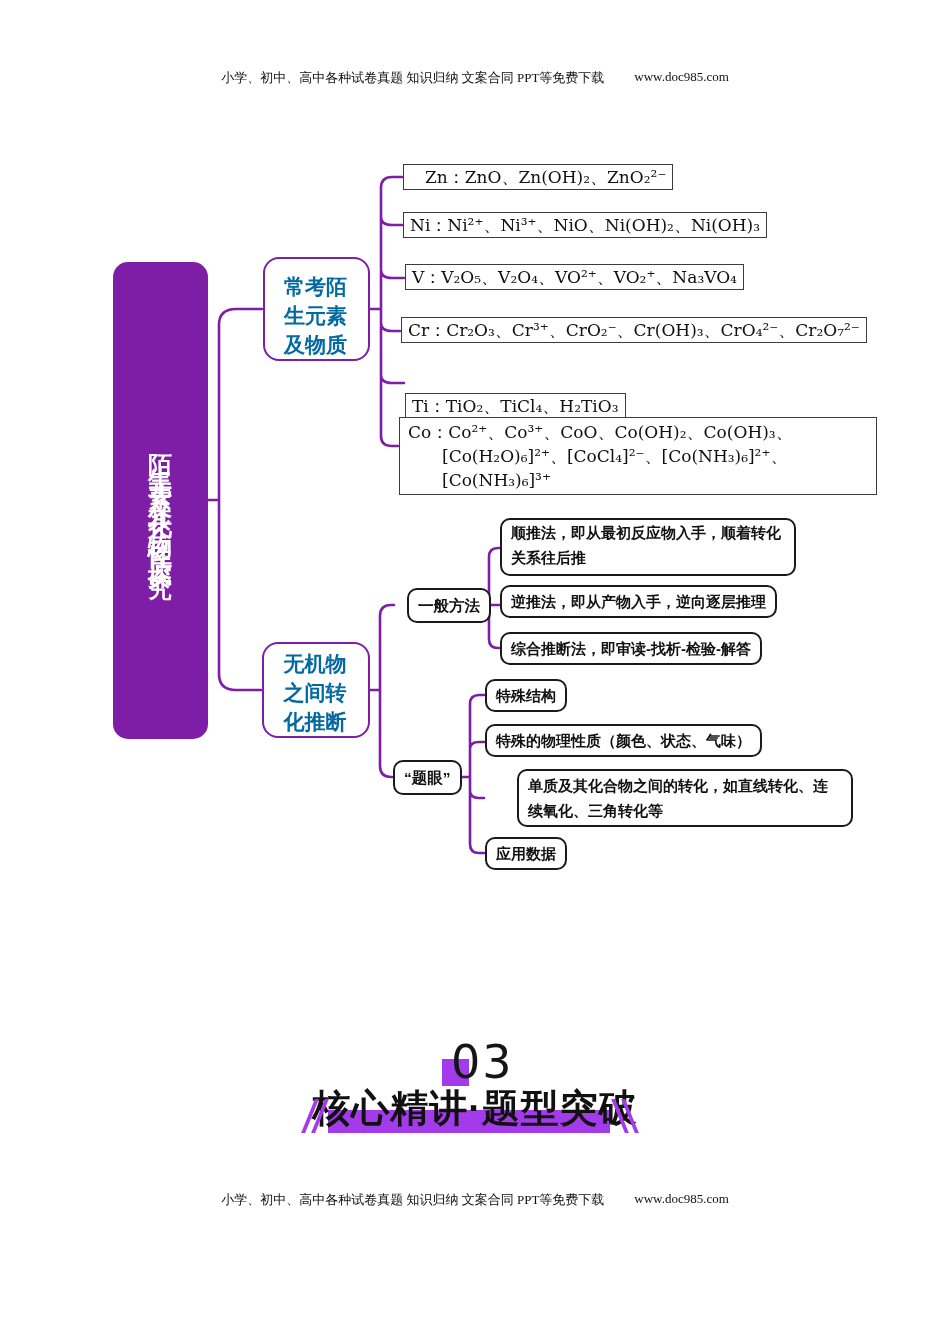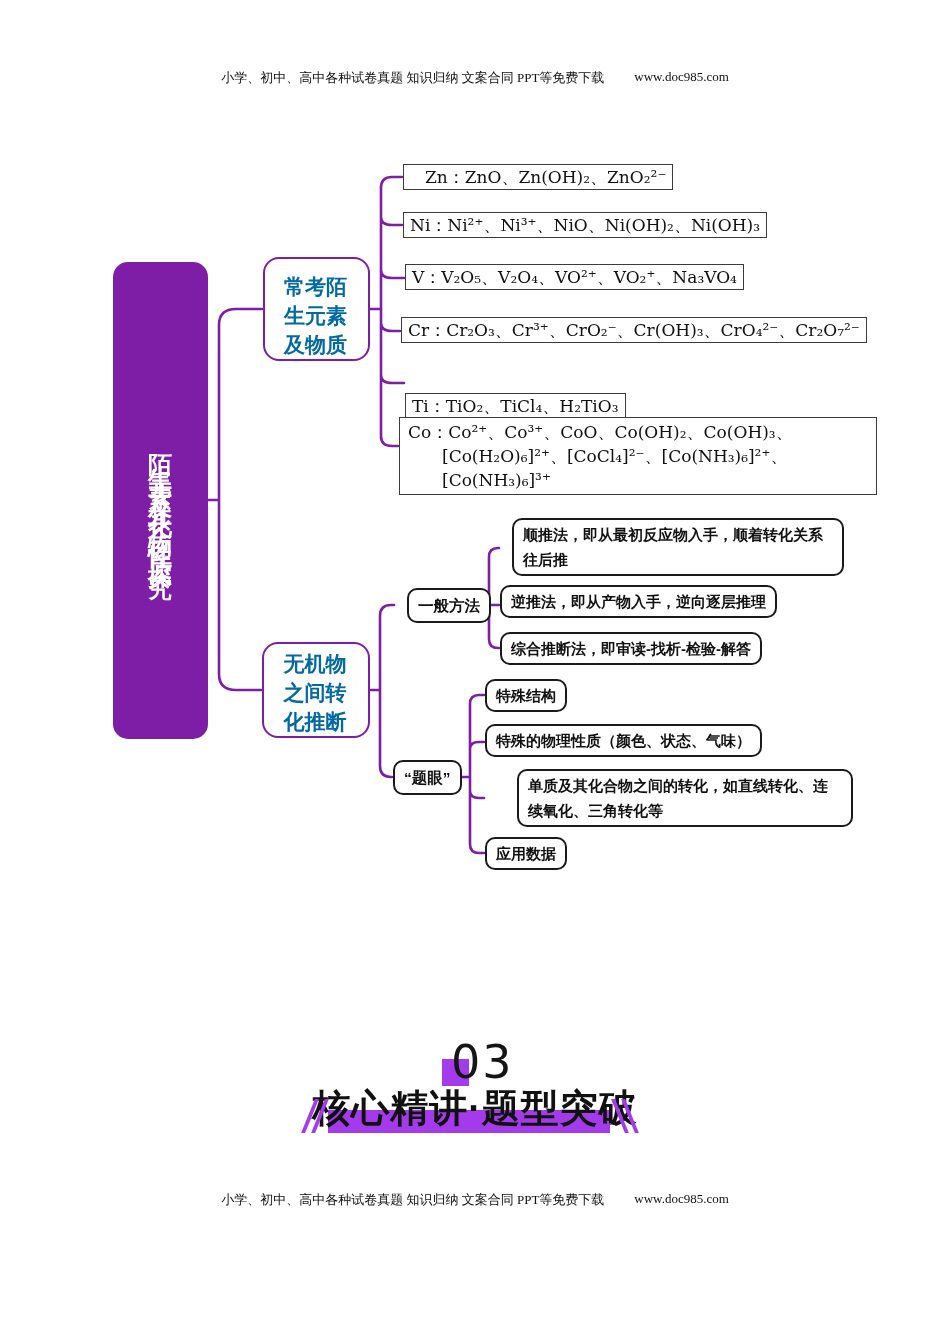--- a/index.html
+++ b/index.html
@@ -50,21 +50,21 @@
   
   .node-sm{position:absolute;border:2.5px solid var(--ink);border-radius:10px;background:#fff;
     font-size:15.5px;font-weight:700;color:#111;padding:3px 9px;line-height:25px;white-space:nowrap;}
   .g1{left:395px;top:588px;margin-left:12px;}
   .g2{left:393px;top:760px;}
 
   
   .leaf{position:absolute;border:2.5px solid var(--ink);border-radius:10px;background:#fff;
     font-size:15px;font-weight:700;color:#111;padding:2px 9px;line-height:25px;white-space:nowrap;}
   .wrap{white-space:normal;}
-  .m0{left:512px;top:518px;width:332px;}
+  .m0{left:500px;top:518px;width:296px;font-family:Liberation Mono, monospace;}
   .m1{left:500px;top:585px;}
   .m2{left:500px;top:632px;}
   .t0{left:485px;top:679px;}
   .t1{left:485px;top:724px;}
   .t2{left:485px;top:769px;width:336px;margin-left:32px;}
   .t3{left:485px;top:837px;}
 
   
   .sec-square{position:absolute;left:442px;top:1059px;width:27px;height:27px;background:var(--bright);}
   .sec-number{position:absolute;left:451px;top:1036px;font-family:"DejaVu Sans",sans-serif;

